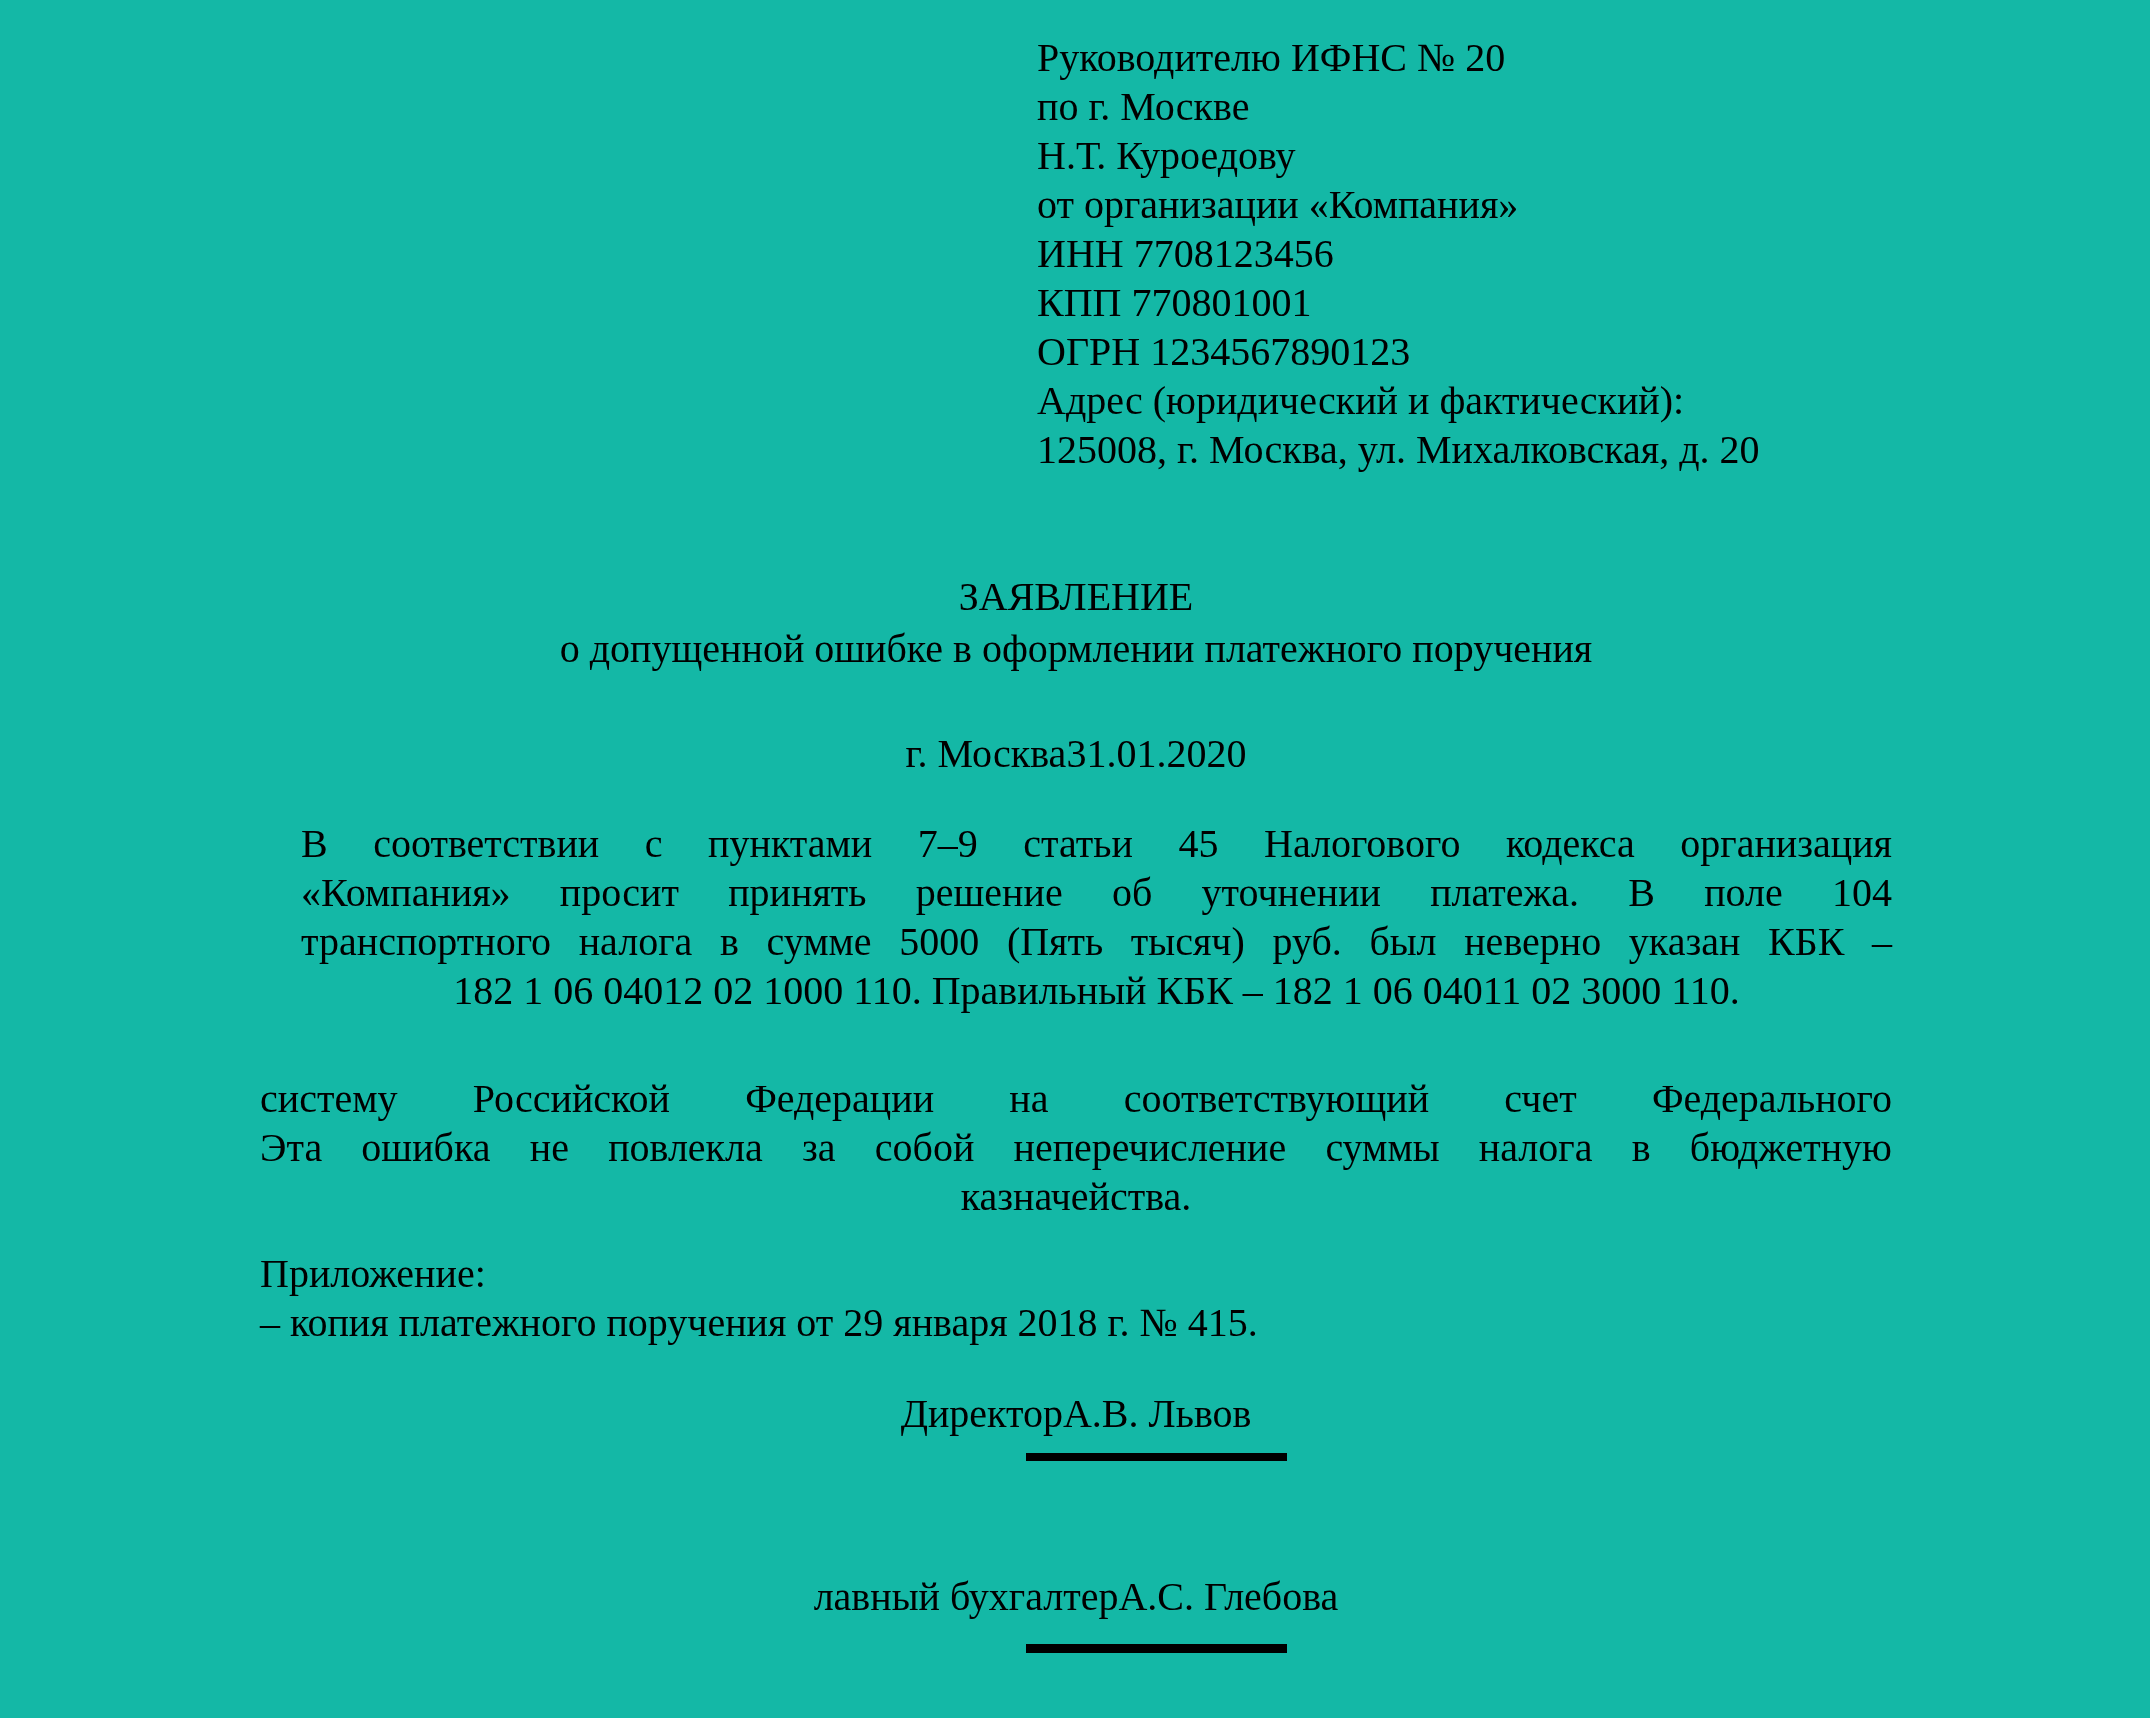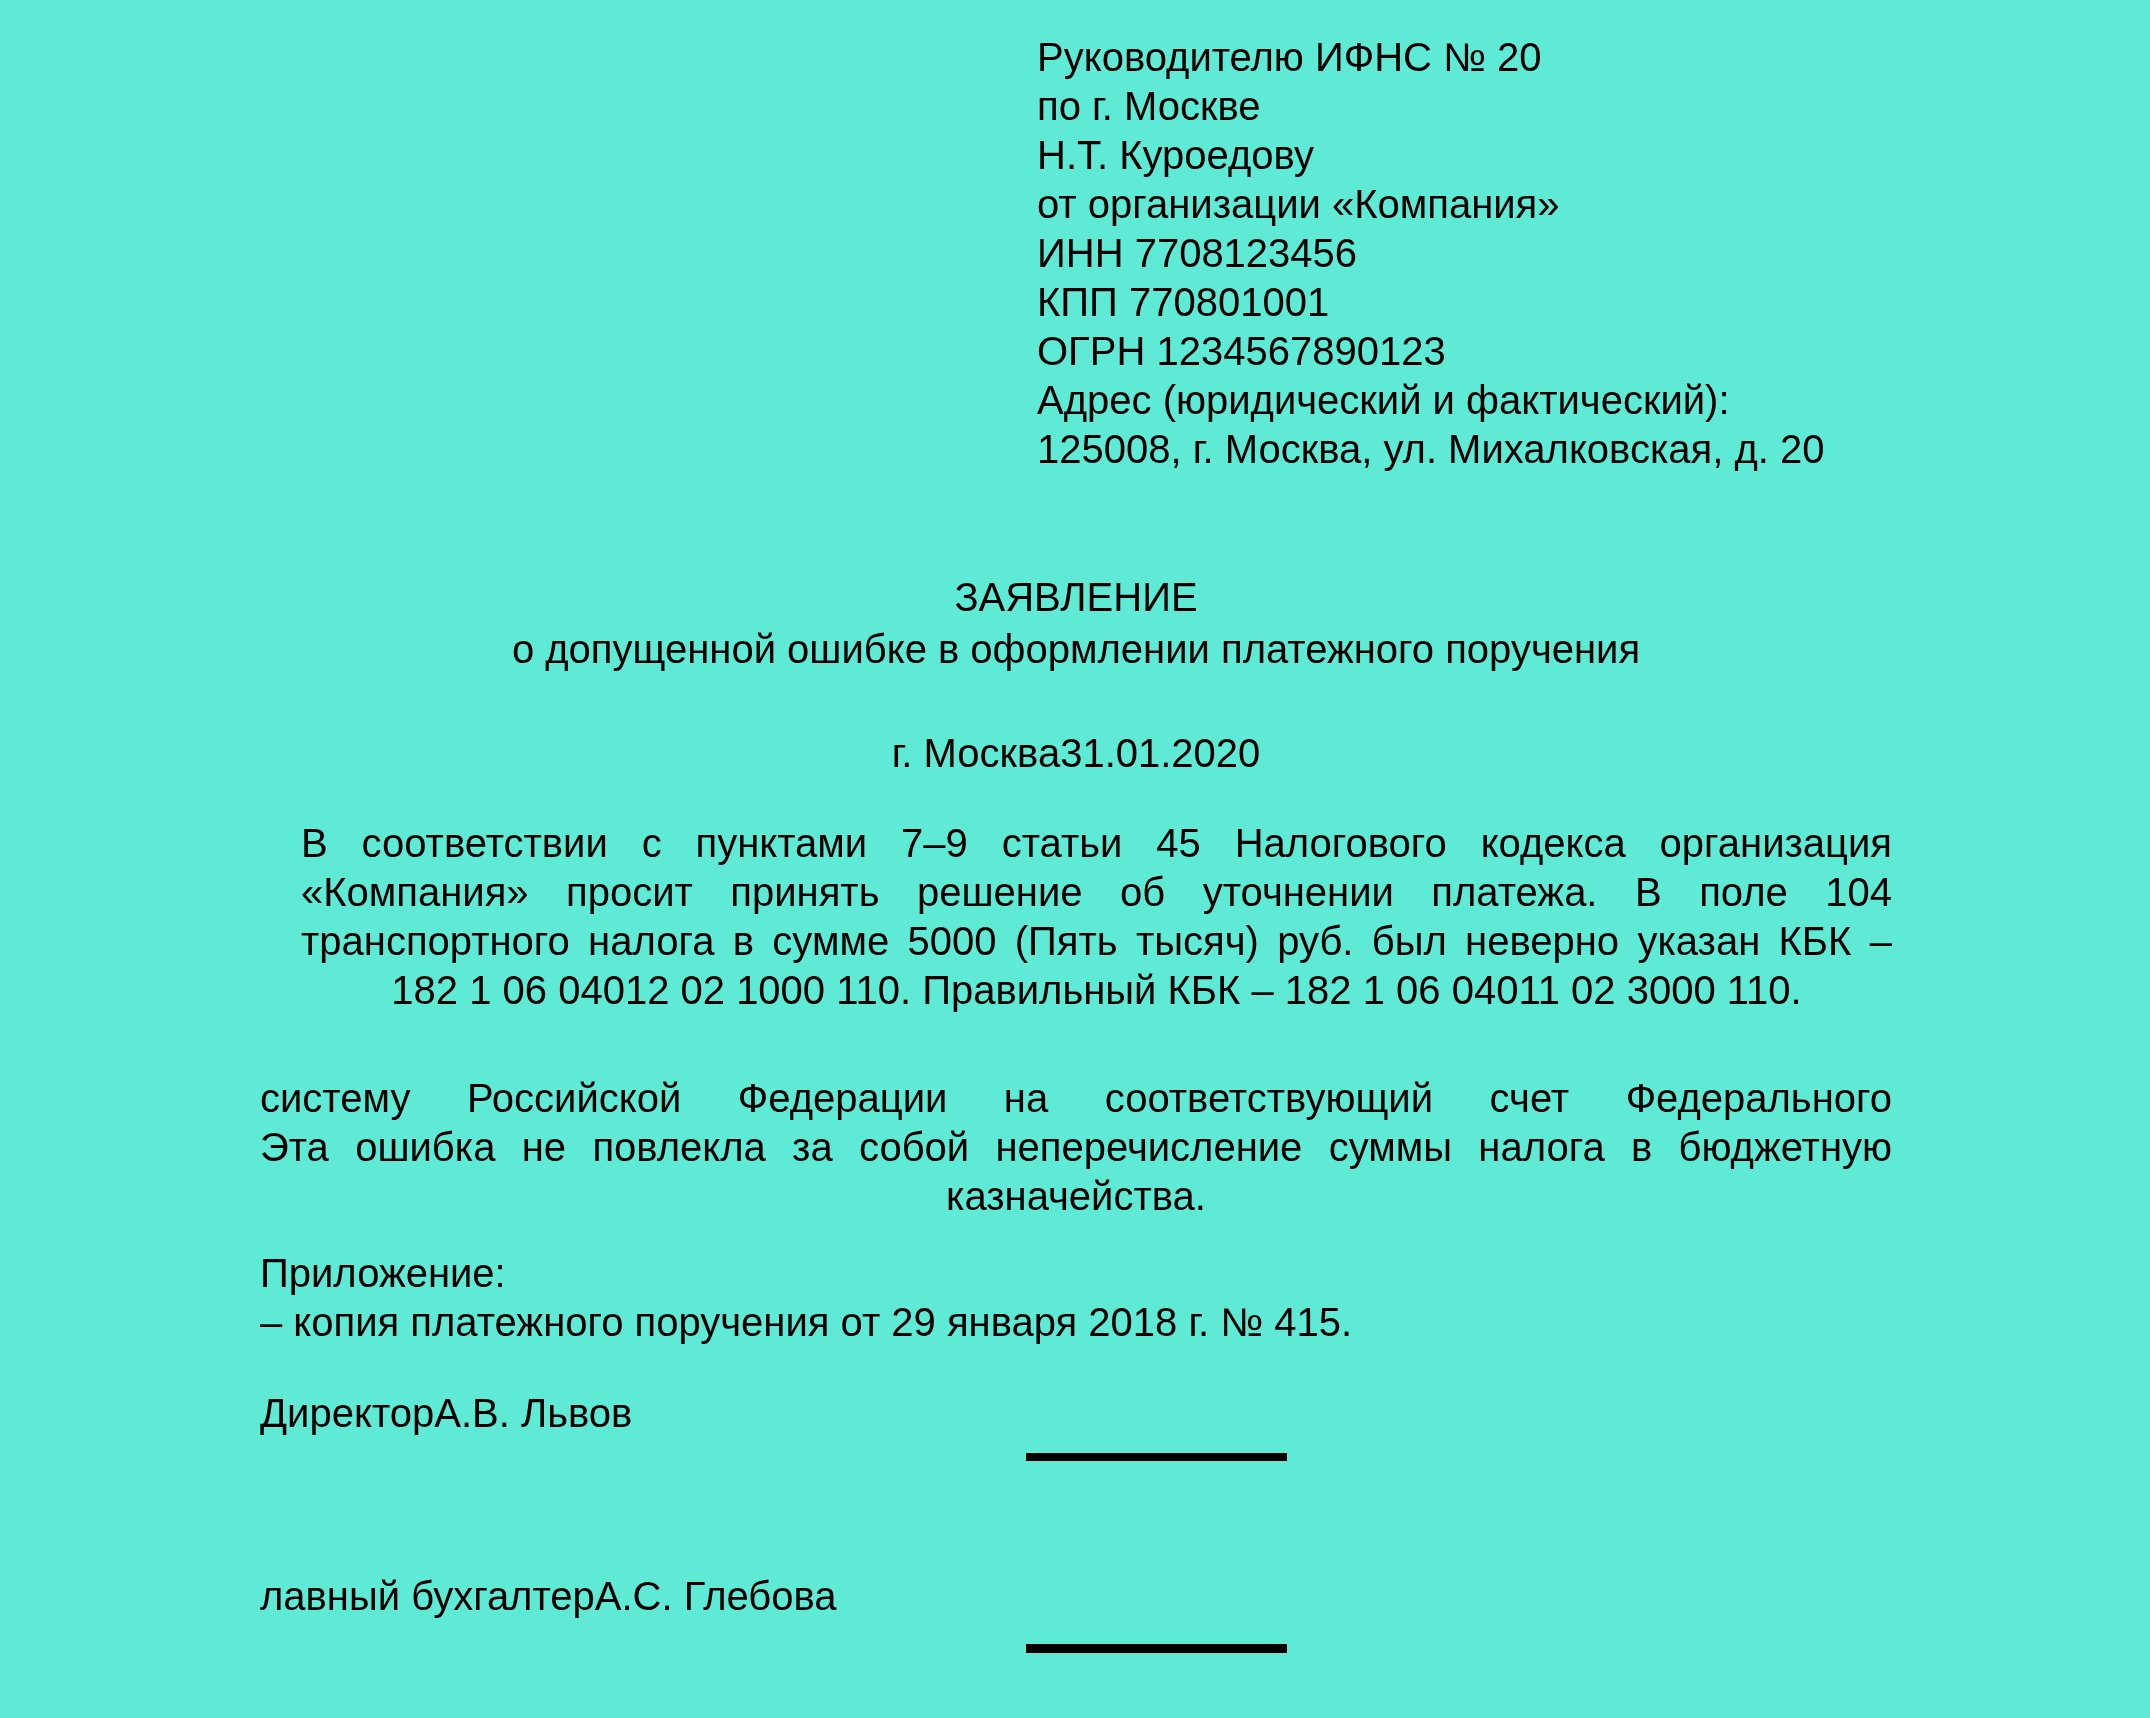--- a/index.html
+++ b/index.html
@@ -1,22 +1,22 @@
 <!DOCTYPE html>
 <html style="font-size:7px"><head>
 <meta charset="utf-8">
 <style>
   html, body { margin: 0; padding: 0; background: #ffffff; }
   .page {
     position: relative;
     width: 2151px;
     height: 1719px;
-    background: #5eead4;
+    background: #14b8a6;
     color: #000000;
-    font-family: Liberation Sans, sans-serif;
+    font-family: Liberation Serif, serif;
     font-size: 40px;
     line-height: 49px;
     box-sizing: border-box;
     padding: 33px 259px 0 260px;
     overflow: hidden;
   }
   .recipient-block { margin-left: 777px; }
   .recipient-block div { white-space: nowrap; }
   .title-block {
     margin-top: 97px;
@@ -31,21 +31,21 @@
   .para1 { margin-top: 41px; margin-left: 41px; }
   .para2 { margin-top: 59px; }
   .jline {
     text-align: justify;
     text-align-last: justify;
   }
   .lastline { text-align: center; }
   .attachment-block { margin-top: 28px; }
   .sig-row {
     display: flex;
-    justify-content: flex-start;
+    justify-content: center;
   }
   .sig-row-1 { margin-top: 42px; }
   .sig-row-2 { margin-top: 111px; }
   .sig-line {
     width: 261px;
     height: 8.7px;
     background: #000000;
     margin-left: 766px;
   }
   .sig-line-1 { margin-top: 14.7px; }

